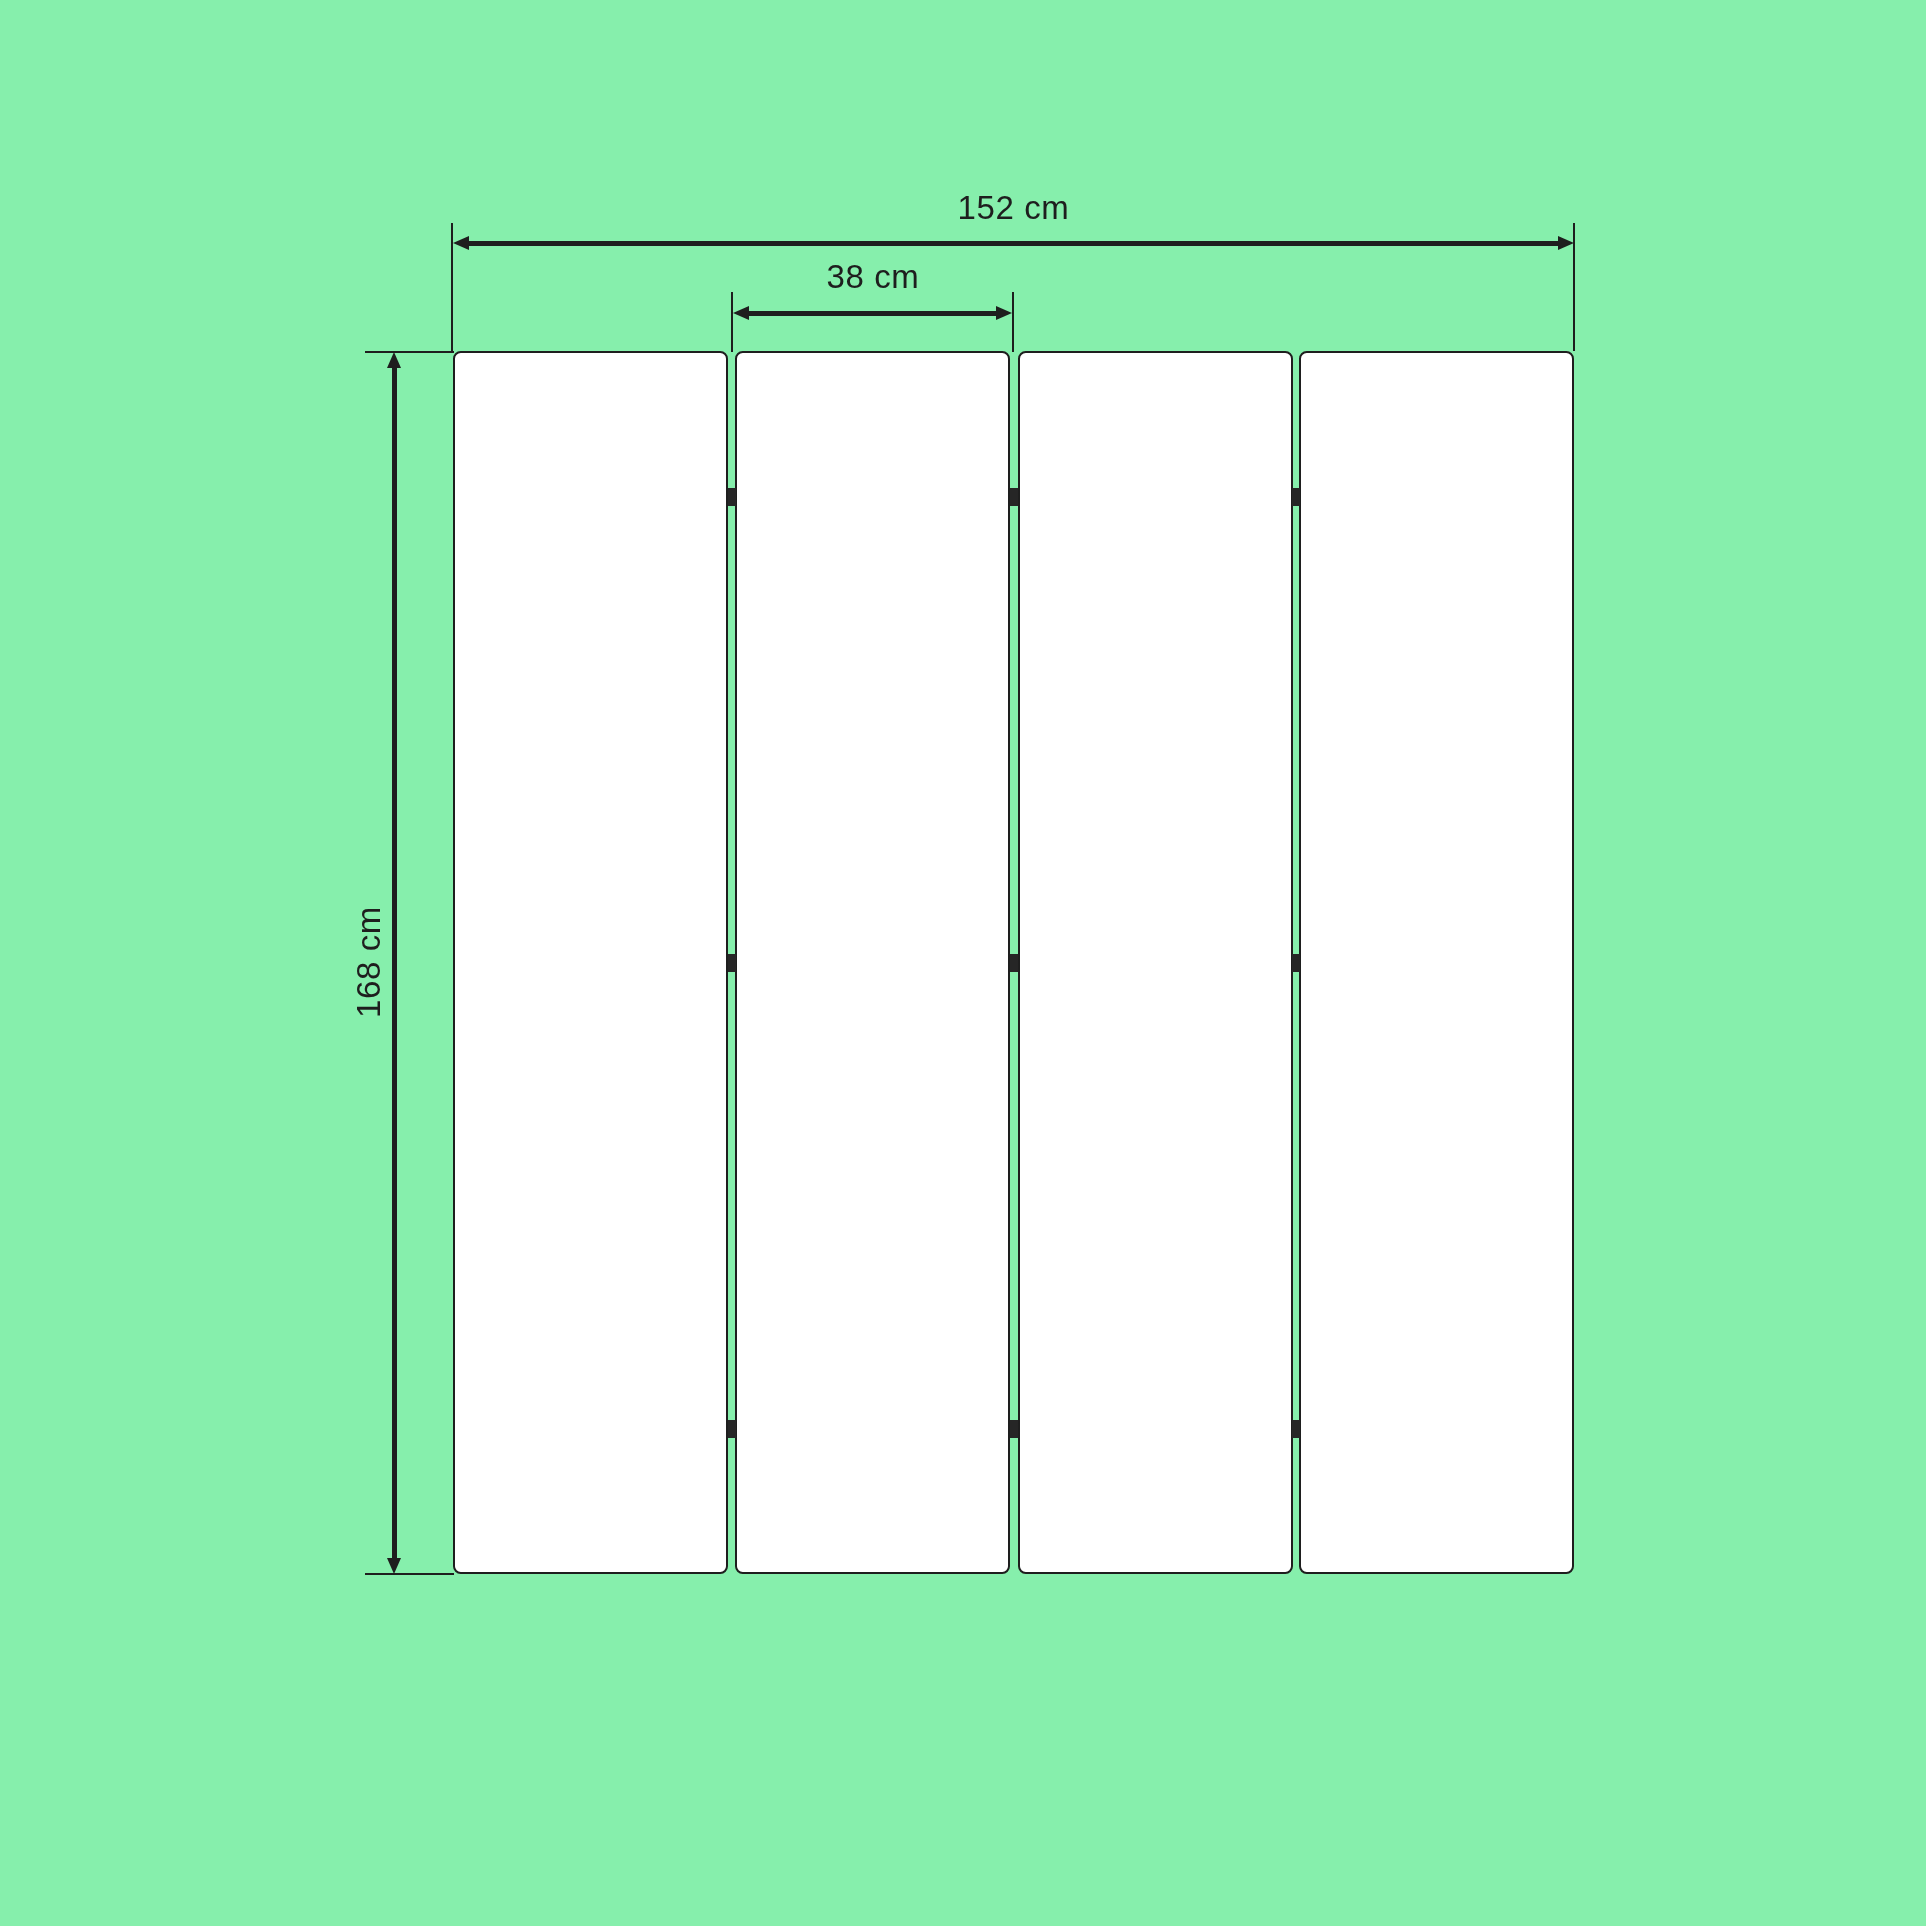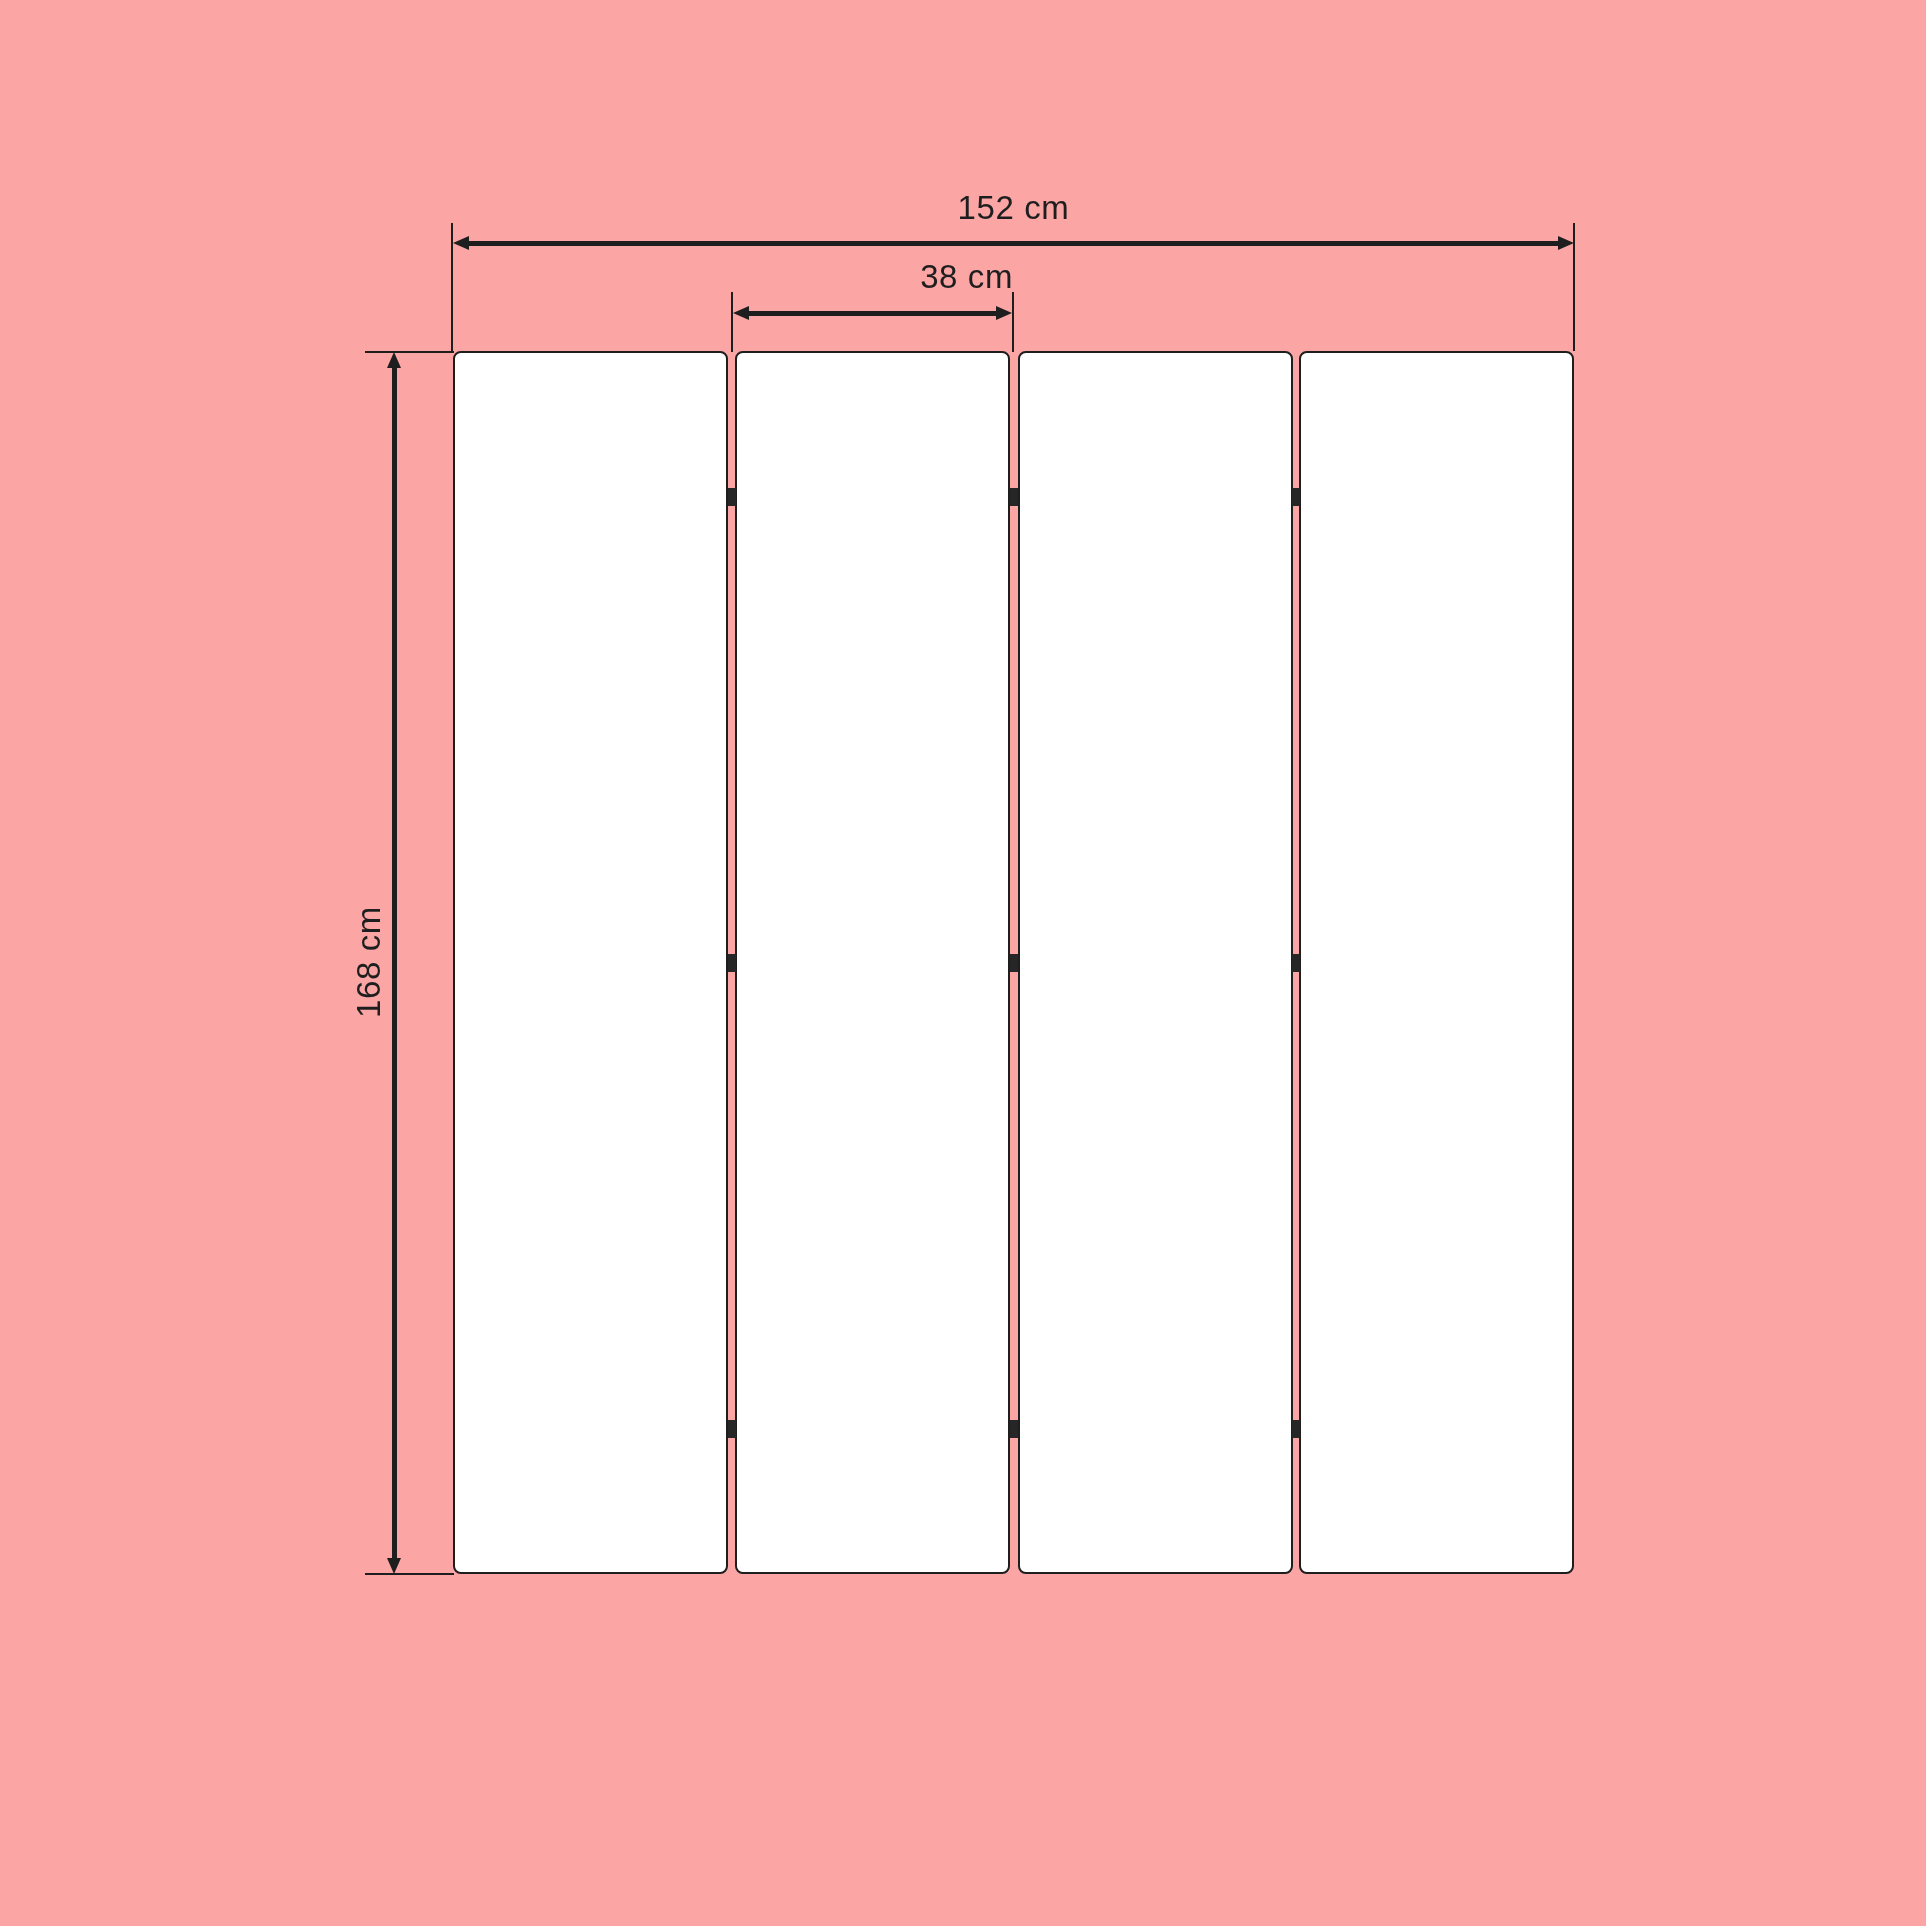--- a/index.html
+++ b/index.html
@@ -7,21 +7,21 @@
     padding: 0;
     width: 1926px;
     height: 1926px;
     background: #ffffff;
     font-family: "Liberation Sans", sans-serif;
   }
   #canvas {
     position: relative;
     width: 1926px;
     height: 1926px;
-    background: #fca5a5;
+    background: #86efac;
     overflow: hidden;
   }
   .panel {
     position: absolute;
     top: 351px;
     width: 275px;
     height: 1223px;
     box-sizing: border-box;
     border: 2.6px solid #1e1e1e;
     border-radius: 7.7px;
@@ -136,21 +136,21 @@
     <div class="arrowhead arrow-right" style="left:1558px; top:236px;"></div>
     <div class="dim-label" style="left:453px; top:190px; width:1121px;">152 cm</div>
   </div>
 
   <div>
     <div class="ext-line-v" style="left:731px; top:292px; height:60px;"></div>
     <div class="ext-line-v" style="left:1012px; top:292px; height:60px;"></div>
     <div class="dim-line-h" style="left:745px; top:311px; width:256px;"></div>
     <div class="arrowhead arrow-left" style="left:733px; top:306px;"></div>
     <div class="arrowhead arrow-right" style="left:996px; top:306px;"></div>
-    <div class="dim-label" style="left:733px; top:259px; width:280px;text-align:right;">38 cm</div>
+    <div class="dim-label" style="left:733px; top:259px; width:280px;">38 cm</div>
   </div>
 
   <div>
     <div class="ext-line-h" style="left:365px; top:351px; width:89px;"></div>
     <div class="ext-line-h" style="left:365px; top:1573px; width:89px;"></div>
     <div class="dim-line-v" style="left:392px; top:365px; height:1197px;"></div>
     <div class="arrowhead arrow-up" style="left:387px; top:352px;"></div>
     <div class="arrowhead arrow-down" style="left:387px; top:1558px;"></div>
     <div class="dim-label-rotated">168 cm</div>
   </div>

